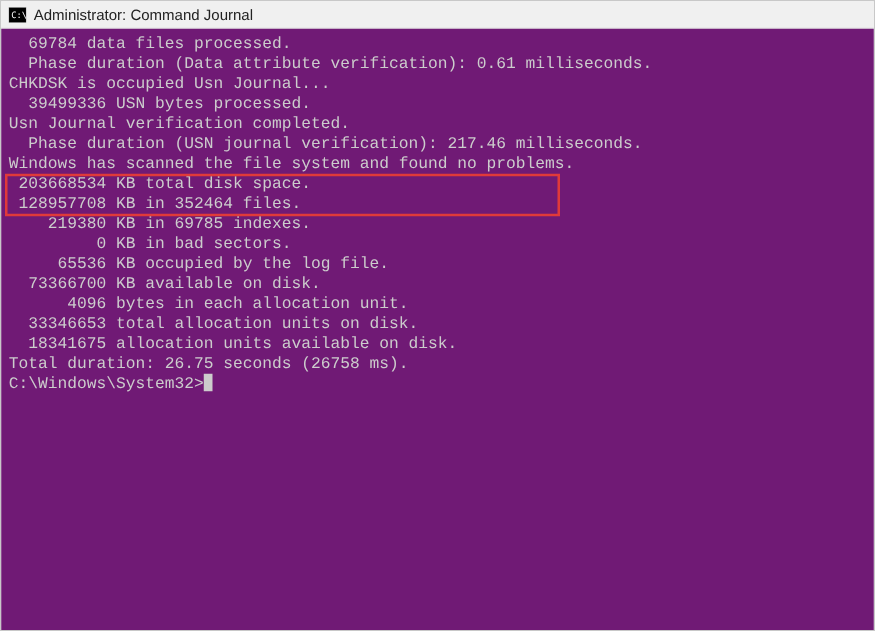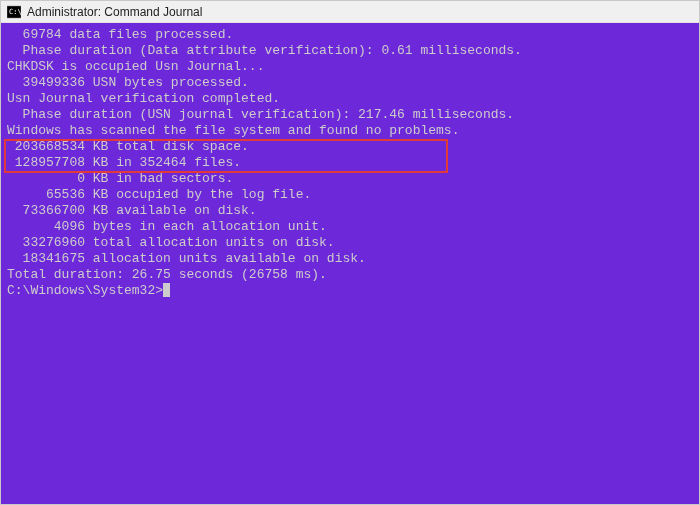--- a/index.html
+++ b/index.html
@@ -19,21 +19,21 @@
     color: #222;
     border-bottom: 1px solid #e2e2e2;
   }
   .titlebar .app-icon {
     width: 14px; height: 14px;
     margin-right: 6px;
     display: flex; align-items: center; justify-content: center;
   }
   .terminal {
     flex: 1;
-    background: #6d28d9;
+    background: #701a75;
     color: #ccc;
     font-family: Consolas, "Courier New", monospace;
     font-size: 13px;
     line-height: 16px;
     padding: 4px 0 0 0;
     overflow: hidden;
     position: relative;
   }
   .line { white-space: pre; padding: 0 6px; }
   .highlight-box {
@@ -71,26 +71,27 @@
     <div class="line">  Phase duration (Data attribute verification): 0.61 milliseconds.</div>
     <div class="line">CHKDSK is occupied Usn Journal...</div>
     <div class="line">  39499336 USN bytes processed.</div>
     <div class="line">Usn Journal verification completed.</div>
     <div class="line">  Phase duration (USN journal verification): 217.46 milliseconds.</div>
     <div class="line"></div>
     <div class="line">Windows has scanned the file system and found no problems.</div>
     <div class="line"></div>
     <div class="line"> 203668534 KB total disk space.</div>
     <div class="line"> 128957708 KB in 352464 files.</div>
+    <div class="line">    219380 KB in 69785 indexes.</div>
     <div class="line">         0 KB in bad sectors.</div>
     <div class="line">     65536 KB occupied by the log file.</div>
     <div class="line">  73366700 KB available on disk.</div>
     <div class="line"></div>
     <div class="line">      4096 bytes in each allocation unit.</div>
-    <div class="line">  33276960 total allocation units on disk.</div>
+    <div class="line">  33346653 total allocation units on disk.</div>
     <div class="line">  18341675 allocation units available on disk.</div>
     <div class="line">Total duration: 26.75 seconds (26758 ms).</div>
     <div class="line"></div>
     <div class="prompt-line">
       <span>C:\Windows\System32&gt;</span>
         <span class="cursor"></span>
     </div>
 
     <div class="highlight-box" style="top:116px;left:3px;width:444px;height:34px;"></div>
   </div>

